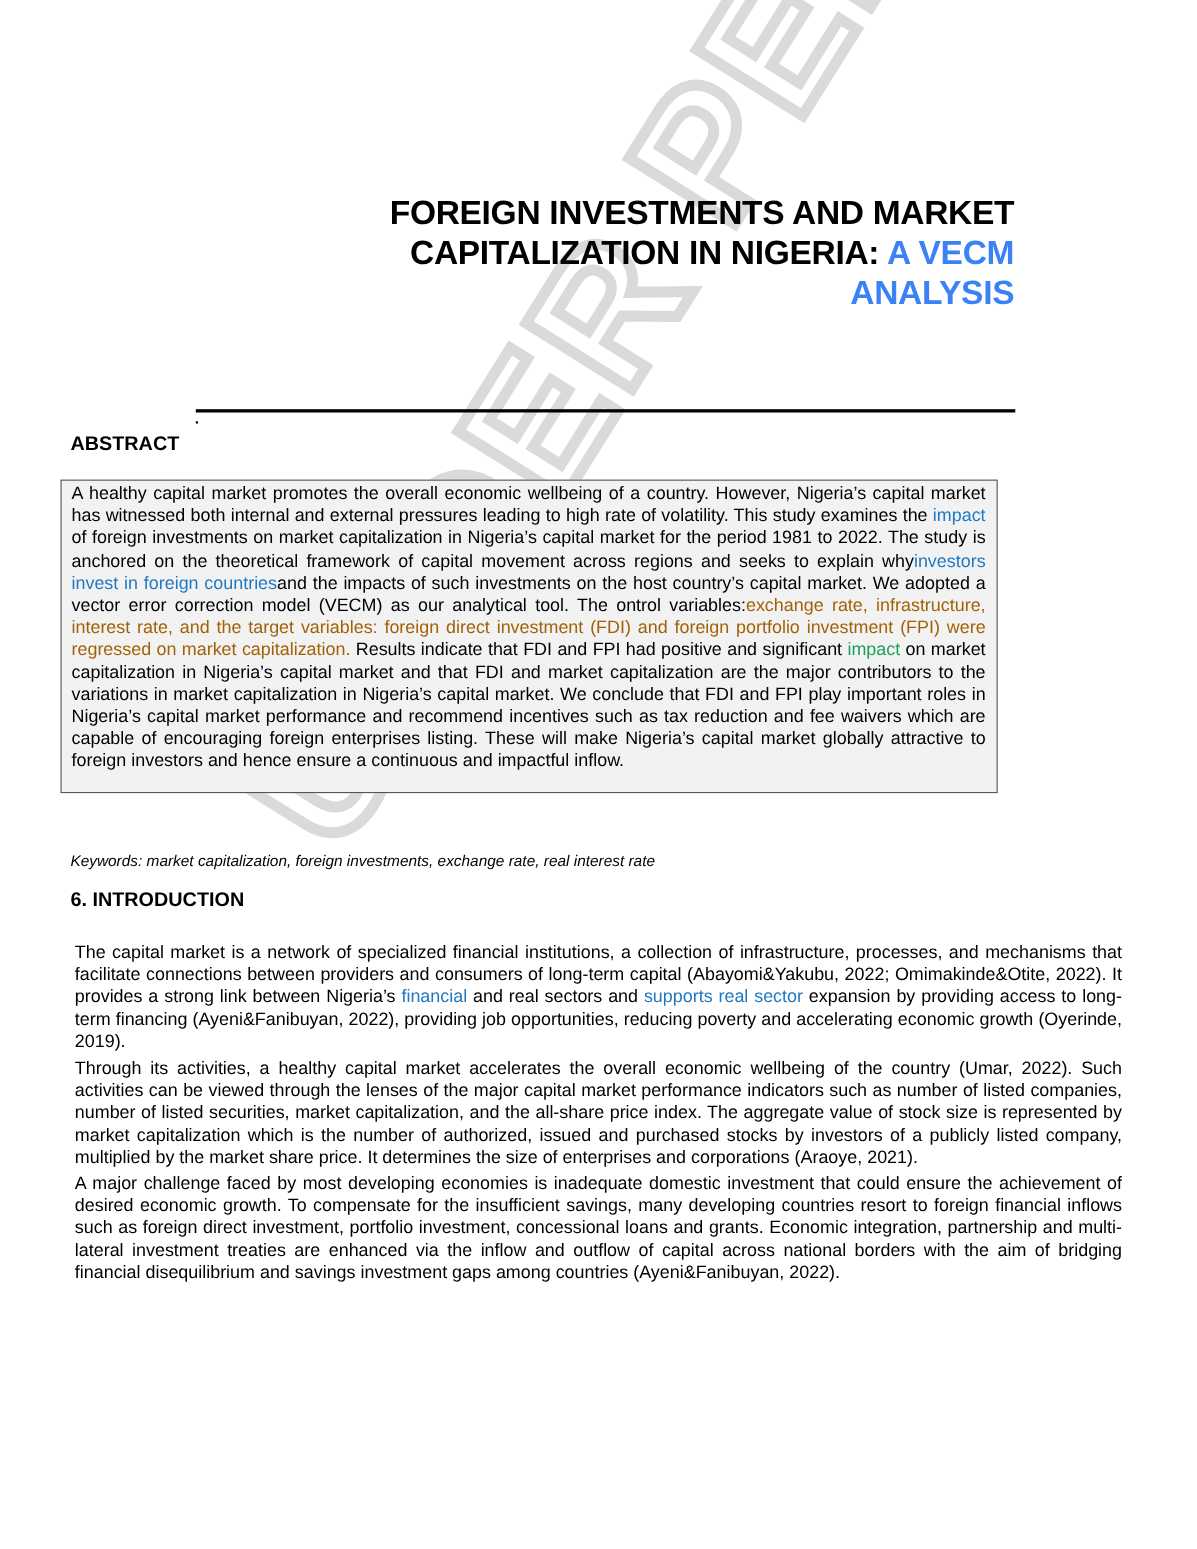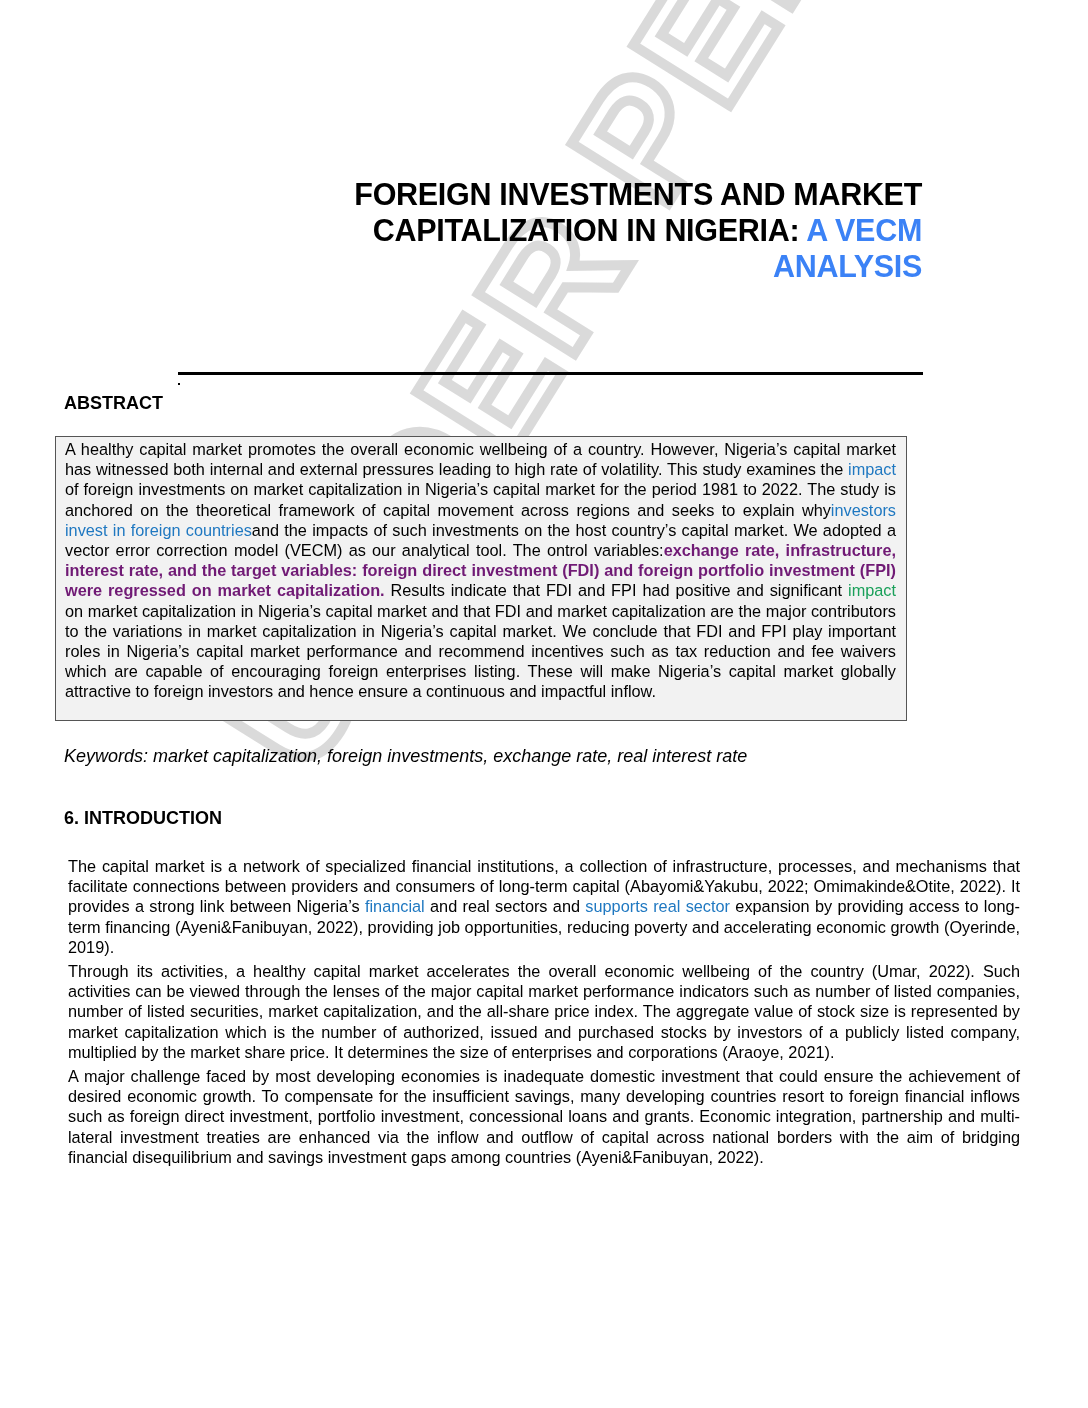--- a/index.html
+++ b/index.html
@@ -15,24 +15,24 @@
     .rule { position: absolute; left: 178px; top: 372px; width: 745px; height: 3px; background: #000; }
     .dot { position: absolute; left: 178px; top: 383px; width: 2px; height: 2px; background: #000; }
 
     .abstract-heading { position: absolute; left: 64px; top: 393px; font-weight: bold; font-size: 18px; }
 
     .abstract-box { position: absolute; left: 55px; top: 436px; width: 852px; height: 285px;
                     background: #f2f2f2; border: 1.5px solid #555; box-sizing: border-box;
                     padding: 2px 10px 0 9px; font-size: 16.3px; line-height: 20.2px;
                     text-align: justify; }
     .blue { color: #1f78c1; }
-    .red { color: #701a75; font-weight: bold; }
+    .red { color: #a16207; }
     .green { color: #1aa05a; }
 
-    .keywords { position: absolute; left: 64px; top: 746px; font-style: italic; font-size: 18px; }
+    .keywords { position: absolute; left: 64px; top: 774px; font-style: italic; font-size: 14px; }
 
     .section-heading { position: absolute; left: 64px; top: 808px; font-weight: bold; font-size: 18px; }
 
     .body-text { position: absolute; left: 64px; top: 852px; width: 960px;
                  font-size: 16.3px; line-height: 20.2px; text-align: justify; }
     .body-text p { margin: 4px; }
 
     .watermark { position: absolute; left: 60px; top: 220px; width: 1000px; height: 1000px; pointer-events: none; }
     .watermark span { position: absolute; left: 120px; top: 480px; transform: rotate(-58deg);
                       transform-origin: left top; font-family: "Liberation Sans", sans-serif;

